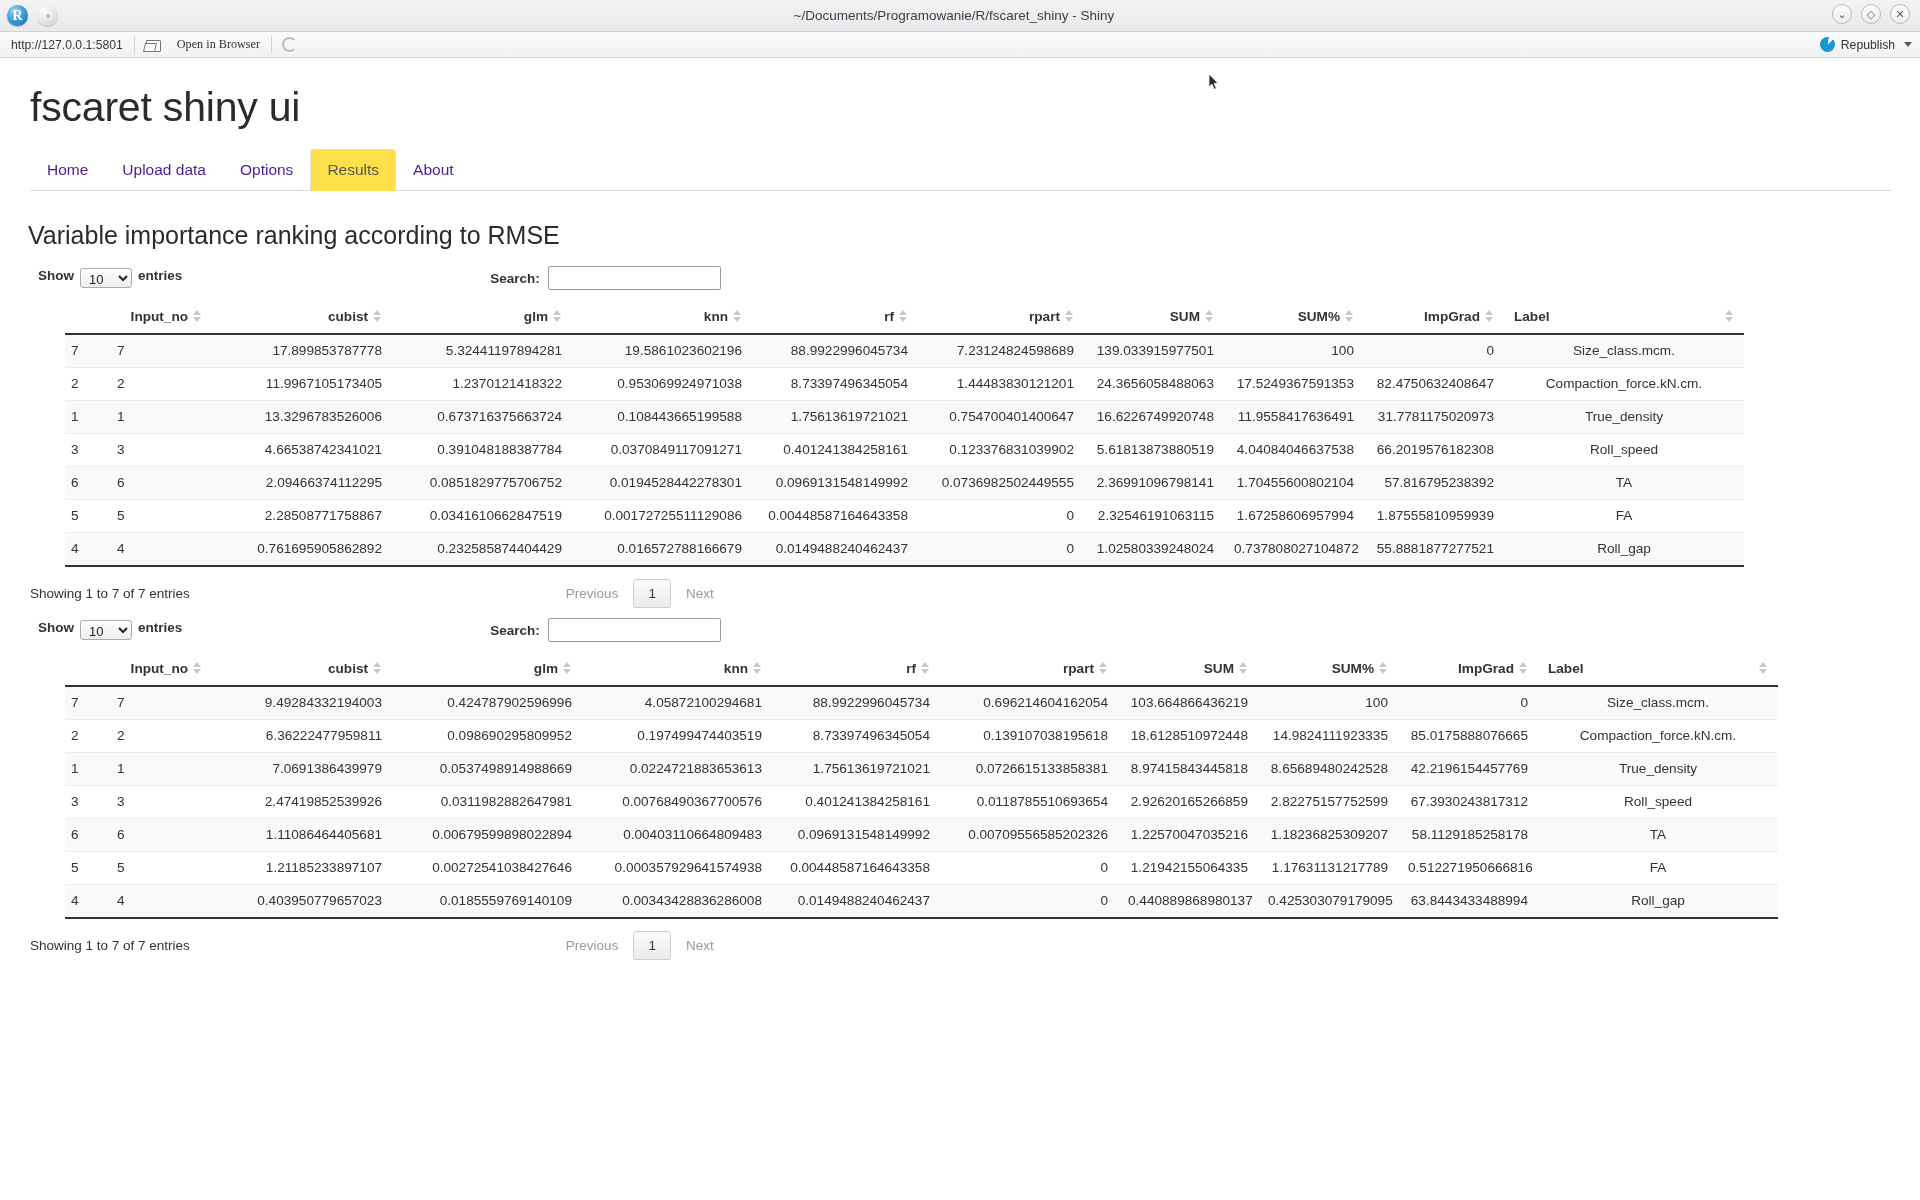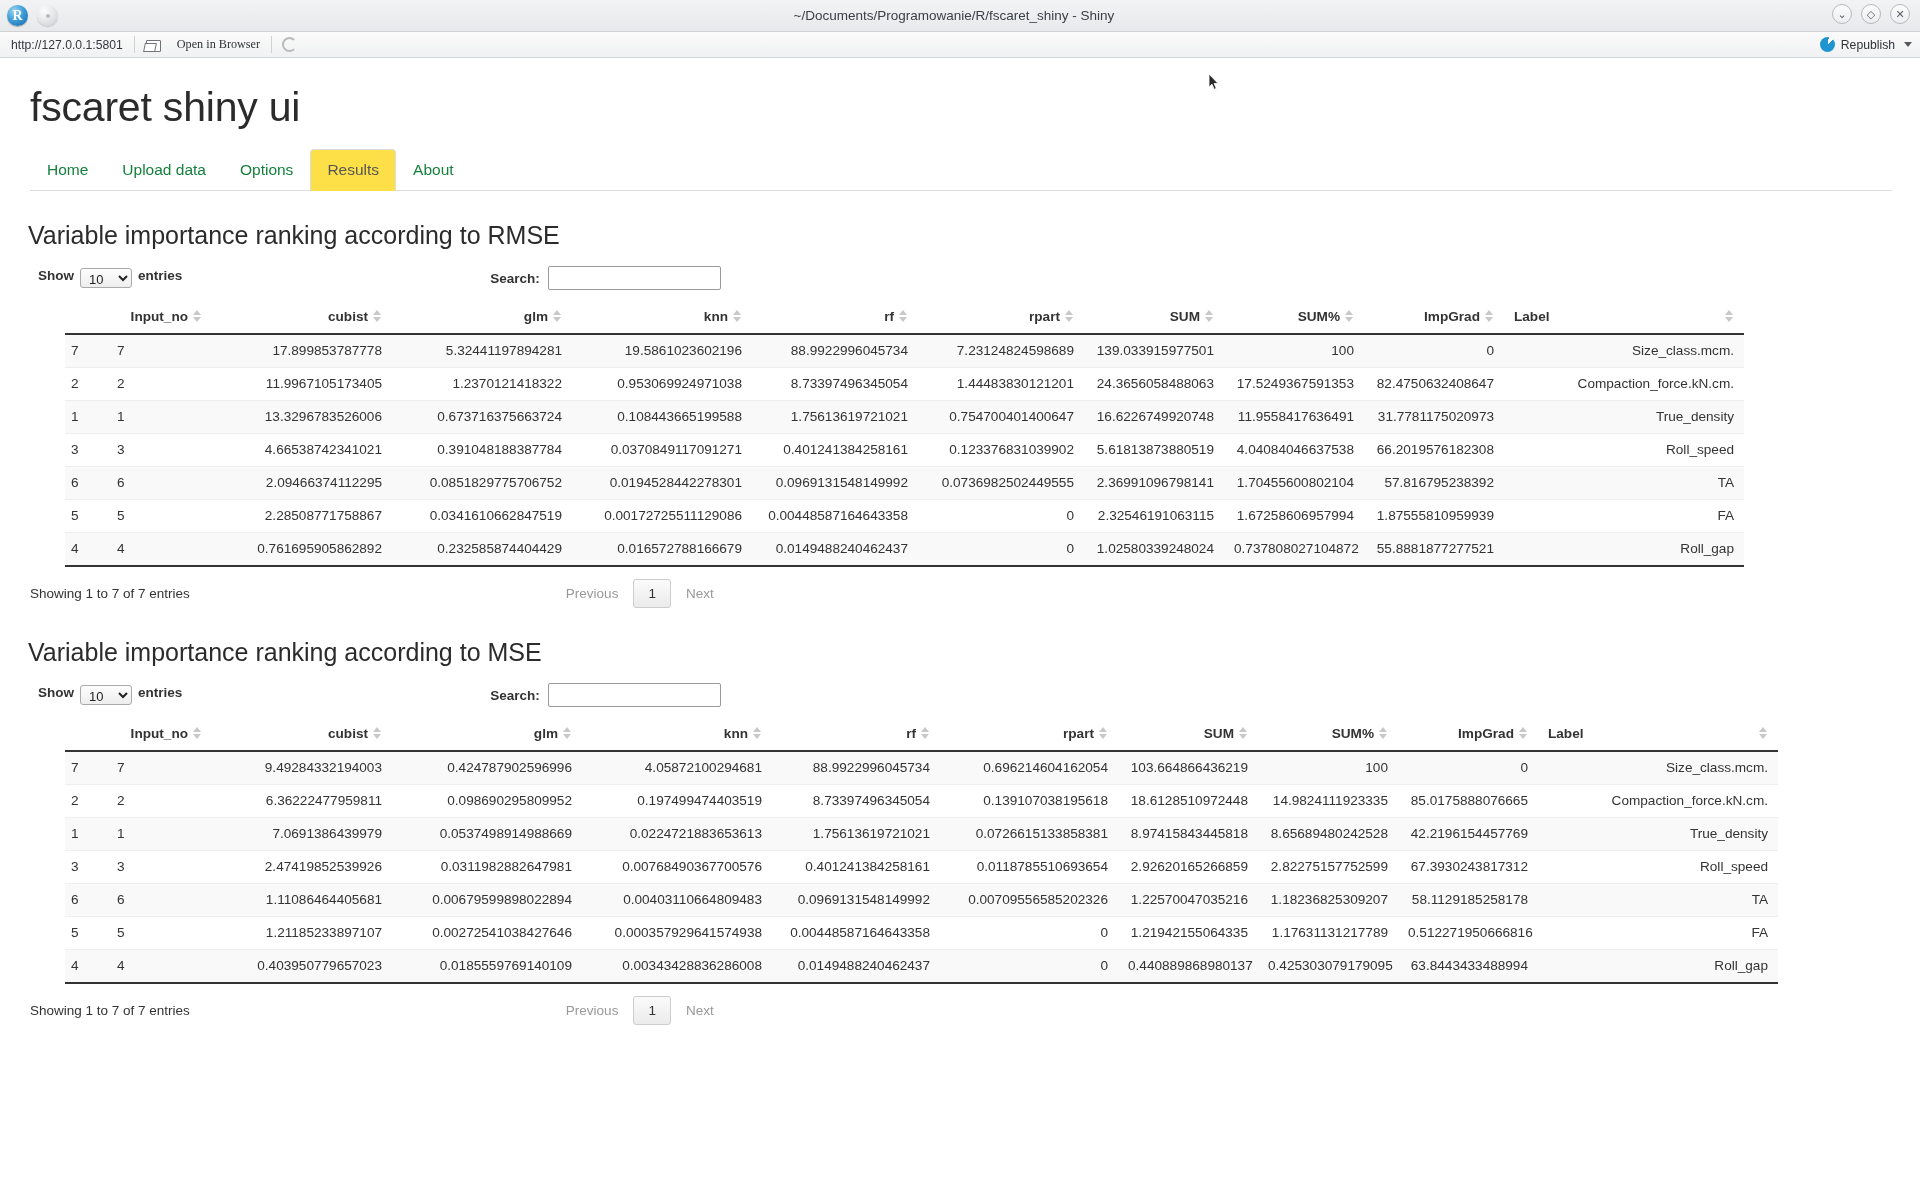--- a/index.html
+++ b/index.html
@@ -152,21 +152,21 @@
     border-bottom: 1px solid #dddddd;
     margin: 0 0 0 2px;
     padding: 0;
     list-style: none;
   }
   .nav-tabs li { margin: 0; }
   .nav-tabs a {
     display: block;
     padding: 10px 16px 11px 16px;
     font-size: 15.5px;
-    color: #15803d;
+    color: #4c1d95;
     text-decoration: none;
     border: 1px solid transparent;
     border-bottom: none;
     border-radius: 4px 4px 0 0;
     line-height: 1.3;
     margin-bottom: -1px;
   }
   .nav-tabs a.active {
     color: #565656;
     background: #fde047;
@@ -269,21 +269,21 @@
 
   table.dt tbody td {
     padding: 8px 10px 9px 10px;
     text-align: right;
     border-bottom: 1px solid #eeeeee;
     white-space: nowrap;
     overflow: hidden;
   }
   table.dt tbody td.col-rownum { text-align: left; padding-left: 6px; }
   table.dt tbody td.col-inputno { text-align: left; }
-  table.dt tbody td.col-label { text-align: right; }
+  table.dt tbody td.col-label { text-align: center; }
   table.dt tbody tr.odd td { background: #f9f9f9; }
   table.dt tbody tr.even td { background: #ffffff; }
   table.dt tbody tr:last-child td { border-bottom: 2px solid #333; }
 
   .dt-info-row {
     display: flex;
     align-items: center;
     margin-top: 12px;
     font-size: 13.5px;
     color: #333;
@@ -514,21 +514,20 @@
       <div class="dt-info-row">
         <div class="dt-info">Showing 1 to 7 of 7 entries</div>
         <div class="dt-paginate">
           <span class="pg">Previous</span>
           <span class="pg num">1</span>
           <span class="pg">Next</span>
         </div>
       </div>
     </div>
 
-    <h2 class="section-title">Variable importance ranking according to MSE</h2>
 
     <div class="dt-wrapper">
 
       <div class="dt-controls">
         <label class="dt-length">
           <span>Show</span>
           <select class="dt-select">
             <option selected="">10</option><option>25</option><option>50</option><option>100</option>
           </select>
           <span>entries</span>

